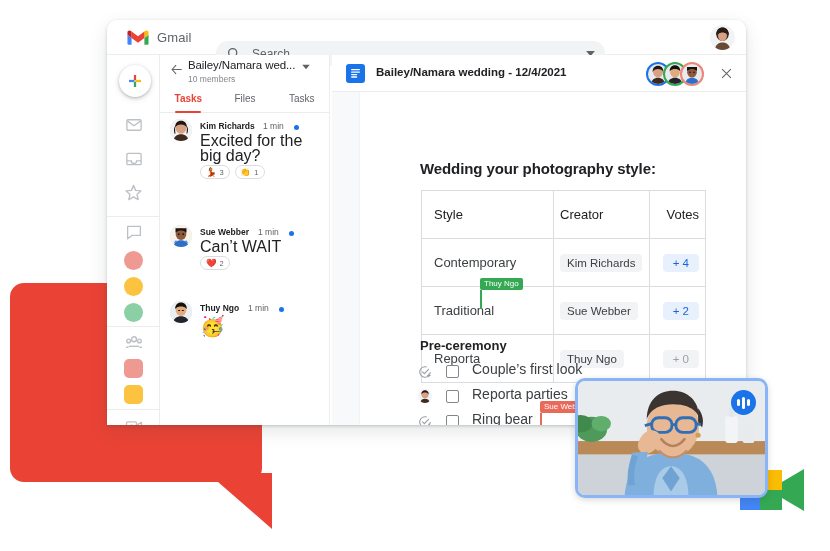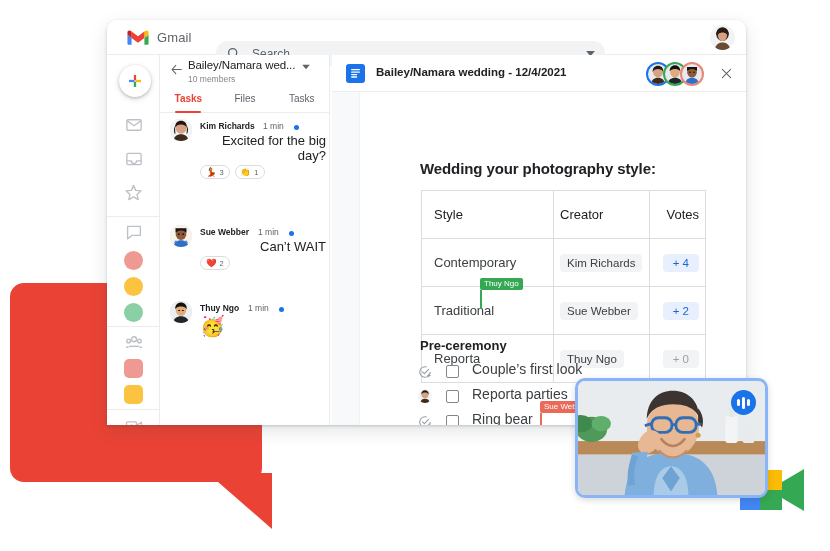--- a/index.html
+++ b/index.html
@@ -77,21 +77,21 @@
   .tab { flex:1; text-align:center; font-size:10px; color:#5f6368; position:relative; padding-top:2px; }
   .tab.active { color:#EA4335; font-weight:600; }
   .tab.active::after { content:""; position:absolute; left:50%; transform:translateX(-50%); bottom:-1px; width:26px; height:2.5px; border-radius:2px; background:#EA4335; }
 
   .msgs { position:absolute; left:0; top:60px; width:170px; height:305px; }
   .msg { position:absolute; left:10px; width:158px; }
   .msg-av { position:absolute; left:0; top:0; width:22px; height:22px; border-radius:50%; overflow:hidden; background:#ddd;}
   .msg-name { position:absolute; left:30px; top:2px; font-size:8.5px; font-weight:700; color:#202124; }
   .msg-time { position:absolute; top:2px; font-size:8.5px; color:#5f6368; }
   .msg-unread { position:absolute; top:6px; width:5px; height:5px; border-radius:50%; background:#1a73e8; }
-  .msg-text { position:absolute; left:30px; top:14px; width:126px; font-size:13px; color:#202124; line-height:15px;text-align:right; }
+  .msg-text { position:absolute; left:30px; top:14px; width:126px; font-size:16px; color:#202124; line-height:15px; }
   .msg-emoji { position:absolute; left:30px; top:14px; font-size:20px; line-height:22px; }
   .chips { position:absolute; left:30px; display:flex; gap:5px; }
   .chip { height:14px; min-width:26px; padding:0 5px; border:1px solid #dadce0; border-radius:9px;
           display:flex; align-items:center; gap:3px; font-size:7.5px; color:#5f6368; background:#fff;}
   .chip .em { font-size:8.5px; line-height:1; }
 
   
   .doc { position:absolute; left:225px; top:35px; width:414px; height:370px; background:#fff; }
   .doc-head { position:absolute; left:0; top:0; width:414px; height:37px; border-bottom:1px solid #ececec;font-weight:bold; }
   .doc-icon { position:absolute; left:14px; top:9px; width:19px; height:19px; border-radius:3px; background:#1a73e8;

